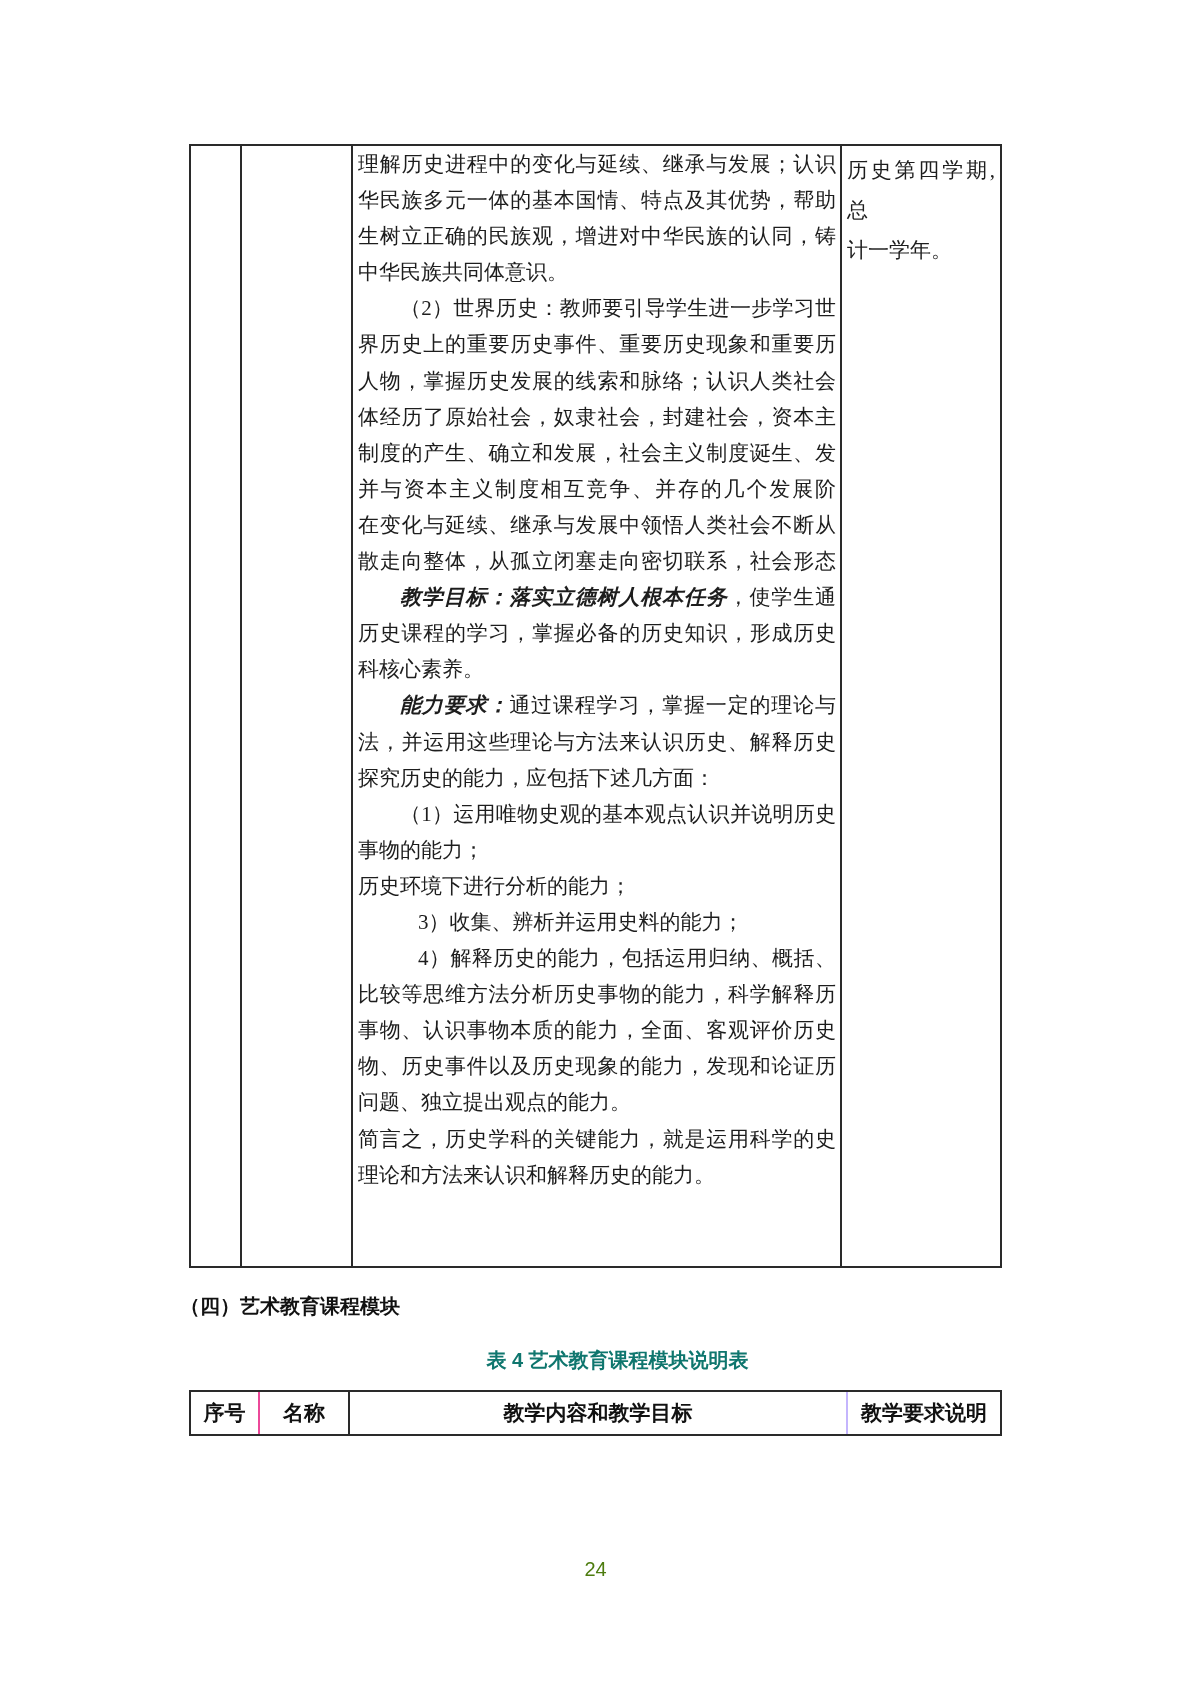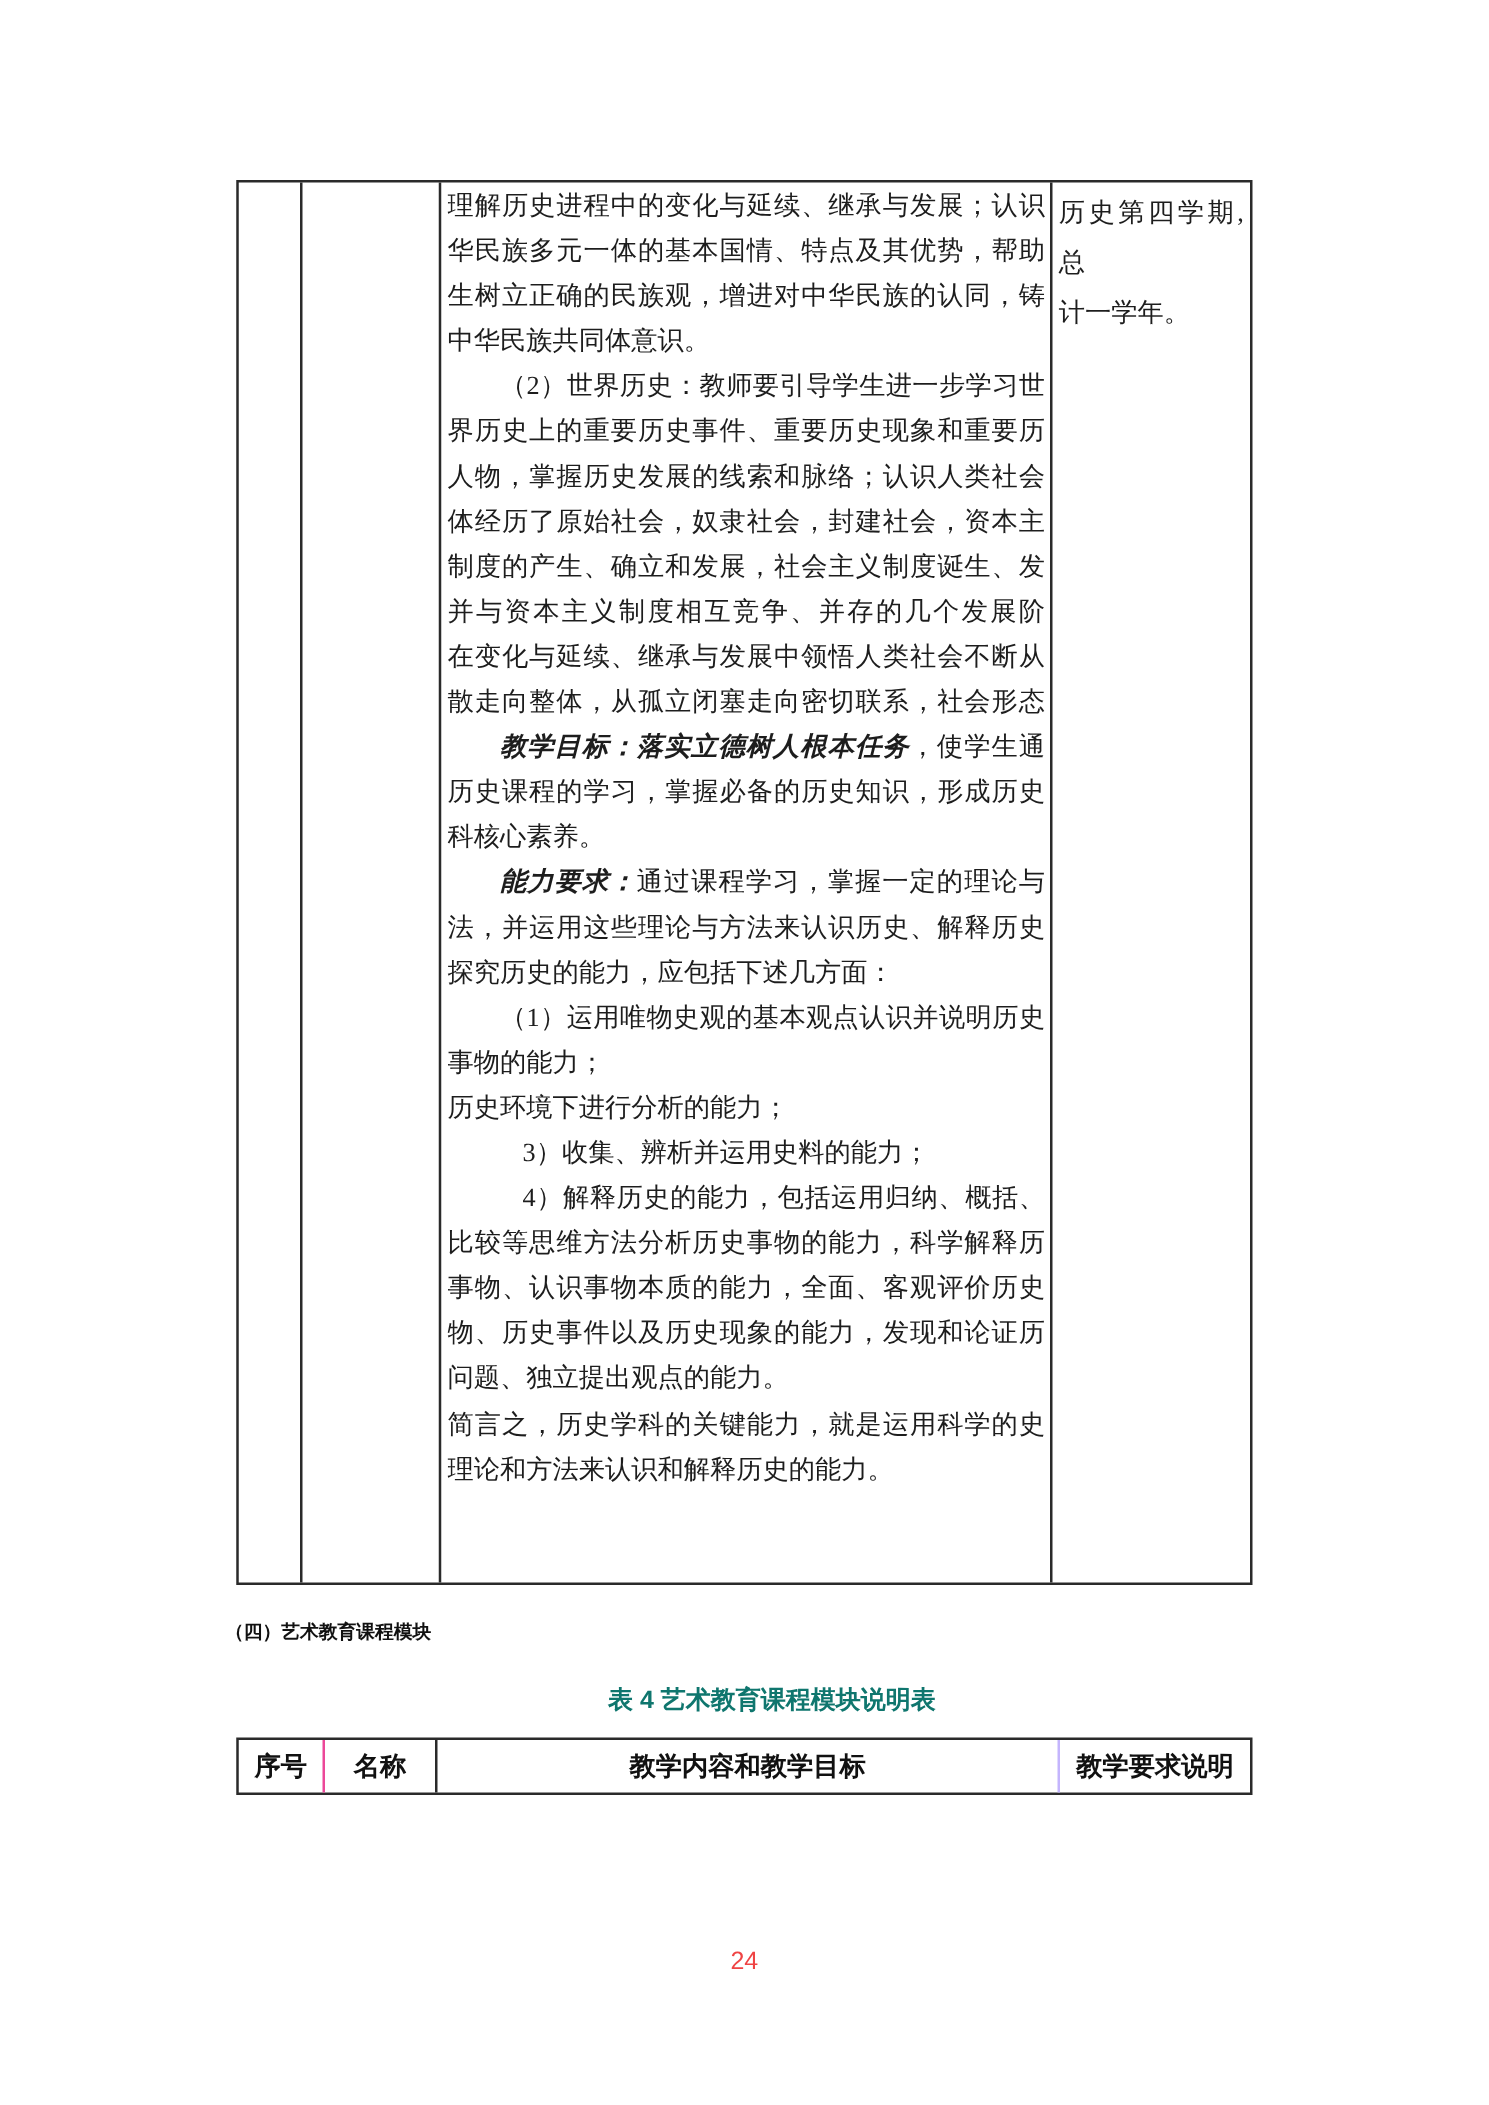--- a/index.html
+++ b/index.html
@@ -25,21 +25,21 @@
   .line.full { text-align:justify; text-align-last:justify; white-space:normal; height:36.1px; }
   .line.ind-p { text-indent:42px; }
   .line.ind-d { text-indent:60px; }
   .line .bold { font-weight:bold;font-style:italic; }
   .req-line1 { font-size:21px; line-height:40px; text-align:justify; text-align-last:justify; }
   .req-line2 { font-size:21px; line-height:40px; text-align:left; }
   
   .section-heading {
     position:absolute; left:180px; top:1289px; height:34px; line-height:34px;
     font-family:"Liberation Sans","DejaVu Sans",sans-serif;
-    font-weight:bold; font-size:15px; color:#111; white-space:nowrap;
+    font-weight:bold; font-size:20px; color:#111; white-space:nowrap;
   }
   .table4-title {
     position:absolute; left:189px; top:1345px; width:813px; height:30px; line-height:30px;
     text-align:center; text-indent:44px;
     font-family:"Liberation Sans","DejaVu Sans",sans-serif;
     font-weight:bold; font-size:20px; color:#0f766e; white-space:nowrap;
   }
   
   .bottom-table {
     position:absolute; left:189px; top:1390px; width:813px; height:46px;
@@ -51,21 +51,21 @@
     font-weight:bold; font-size:21px; color:#111; white-space:nowrap;
   }
   .bt-c1 { width:69px;  border-right:2px solid #ec4899; }
   .bt-c2 { width:90px;  border-right:2px solid #2a2a2a; }
   .bt-c3 { width:498px; border-right:2px solid #c4b5fd; }
   .bt-c4 { flex:1; }
   
   .page-number {
     position:absolute; left:0; top:1558px; width:1191px; text-align:center;
     font-family:"Liberation Sans","DejaVu Sans",sans-serif;
-    font-size:20px; color:#ef4444;
+    font-size:20px; color:#4d7c0f;
   }
 </style>
 </head>
 <body>
 
 <div class="page">
 
   <div class="top-table">
     <div class="tt-col tt-col1"></div>
     <div class="tt-col tt-col2"></div>

